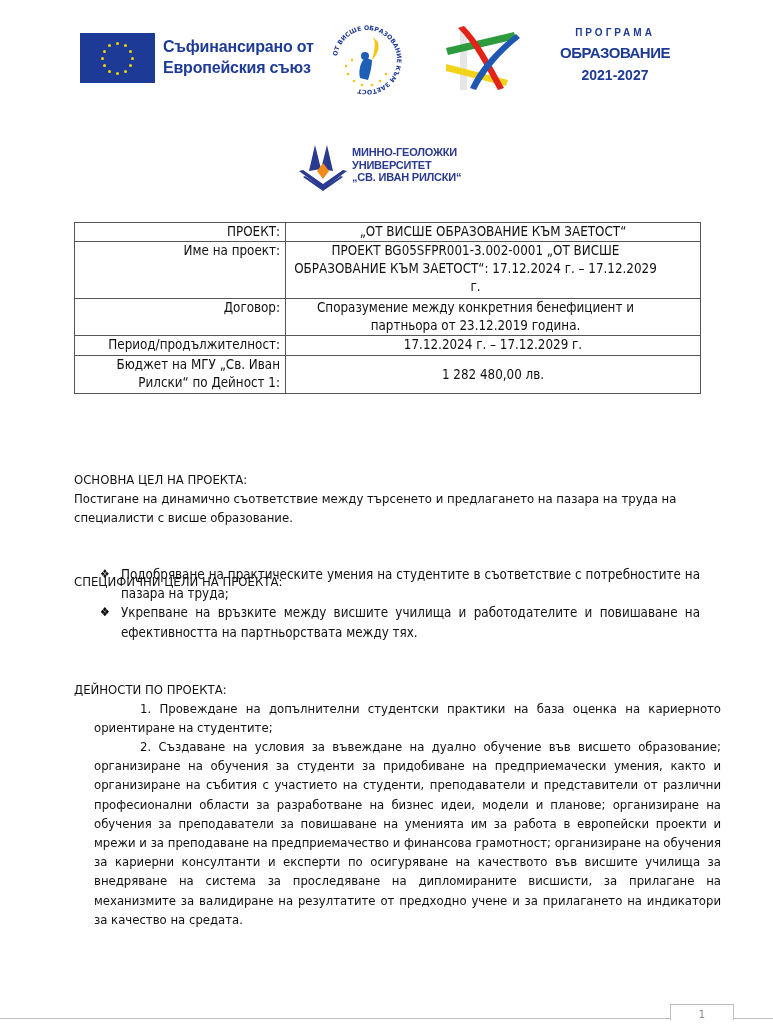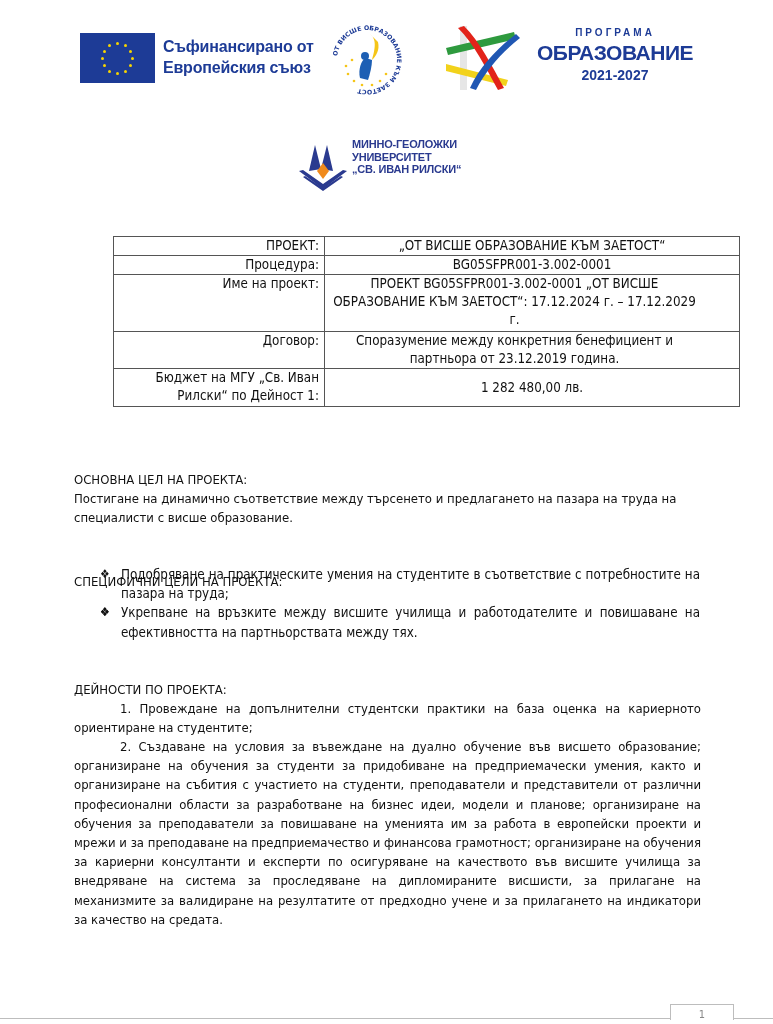--- a/index.html
+++ b/index.html
@@ -11,43 +11,43 @@
   .eu-flag { left: 80px; top: 33px; width: 75px; height: 50px; background: #1d3b96; }
   .eu-flag .star { position: absolute; width: 3px; height: 3px; background: #f7d400; border-radius: 50%; }
   .eu-text { left: 163px; top: 36px; font-family: "Liberation Sans", sans-serif; font-weight: bold;
              font-size: 16px; line-height: 21px; color: #1d3b96; letter-spacing: -0.2px; }
 
   .proj-logo { left: 328px; top: 20px; width: 78px; height: 80px; }
 
   .prog-logo { left: 444px; top: 22px; width: 82px; height: 70px; }
   .prog-text { left: 530px; top: 26px; width: 170px; text-align: center; font-family: "Liberation Sans", sans-serif; color: #1d3b96; }
   .prog-text .t1 { font-size: 10px; letter-spacing: 3px; font-weight: bold; line-height: 14px; }
-  .prog-text .t2 { font-size: 21px; font-weight: bold; line-height: 26px; letter-spacing: -0.5px; }
+  .prog-text .t2 { font-size: 15px; font-weight: bold; line-height: 26px; letter-spacing: -0.5px; }
   .prog-text .t3 { font-size: 14px; font-weight: bold; line-height: 18px; }
 
   
   .uni-logo { left: 297px; top: 143px; width: 52px; height: 50px; }
-  .uni-text { left: 352px; top: 138px; font-family: "Liberation Sans", sans-serif; font-weight: bold;
+  .uni-text { left: 352px; top: 146px; font-family: "Liberation Sans", sans-serif; font-weight: bold;
               font-size: 11px; line-height: 12.5px; color: #2a3a8f; letter-spacing: -0.2px; }
 
   
-  table.info { position: absolute; left: 74px; top: 236px; width: 627px; border-collapse: collapse;
-               font-size: 13.3px; line-height: 18px; margin-left: 39px; }
+  table.info { position: absolute; left: 74px; top: 222px; width: 627px; border-collapse: collapse;
+               font-size: 13.3px; line-height: 18px; }
   table.info td { border: 1px solid #555; padding: 0 5px; vertical-align: top; }
   table.info td.lbl { width: 200px; text-align: right; }
   table.info td.val { text-align: center; }
   table.info td.mid { vertical-align: middle; }
 
   
   .sect { position: absolute; left: 74px; width: 627px; font-size: 13px; line-height: 19.2px; }
   .justify { text-align: justify; }
   .bullets { position: absolute; left: 100px; width: 600px; font-size: 13.3px; line-height: 19.2px; margin: 0; padding: 0; list-style: none; }
   .bullets li { position: relative; padding-left: 21px; text-align: justify; }
   .bullets li .bul { position: absolute; left: 0; top: 0; font-size: 12px; }
-  .indent { text-indent: 46px; }
+  .indent { text-indent: 46px; margin-left: 20px; }
 
   
   .footer-line { left: 0; top: 1018px; width: 773px; height: 1px; background: #bdbdbd; }
   .page-box { left: 670px; top: 1004px; width: 62px; height: 15px; border: 1px solid #bdbdbd; border-bottom: none;
               background: #fff; text-align: center; font-size: 11px; line-height: 20px; color: #888; }
 </style>
 </head>
 <body>
 
 <div class="abs eu-flag">
@@ -122,31 +122,31 @@
   <div>УНИВЕРСИТЕТ</div>
   <div>„СВ. ИВАН РИЛСКИ“</div>
 </div>
 
 <table class="info">
   <tbody>
       <tr style="height:19px">
     <td class="lbl">ПРОЕКТ:</td>
     <td class="val">„ОТ ВИСШЕ ОБРАЗОВАНИЕ КЪМ ЗАЕТОСТ“</td>
   </tr>
-  <tr style="height:18px">
-    <td class="lbl">Процедура:</td>
-    <td class="val">BG05SFPR001-3.002-0001</td>
-  </tr>
   <tr style="height:57px">
     <td class="lbl">Име на проект:</td>
     <td class="val" style="padding-right:40px">ПРОЕКТ BG05SFPR001-3.002-0001 „ОТ ВИСШЕ ОБРАЗОВАНИЕ КЪМ ЗАЕТОСТ“: 17.12.2024 г. – 17.12.2029 г.</td>
   </tr>
   <tr style="height:37px">
     <td class="lbl">Договор:</td>
     <td class="val" style="padding-right:40px">Споразумение между конкретния бенефициент и партньора от 23.12.2019 година.</td>
+  </tr>
+  <tr style="height:20px">
+    <td class="lbl">Период/продължителност:</td>
+    <td class="val">17.12.2024 г. – 17.12.2029 г.</td>
   </tr>
   <tr style="height:38px">
     <td class="lbl" style="padding-left:4px">Бюджет на МГУ „Св. Иван Рилски“ по Дейност 1:</td>
     <td class="val mid">1 282 480,00 лв.</td>
   </tr>
 </tbody>
   </table>
 
 <div class="sect" style="top:470px">ОСНОВНА ЦЕЛ НА ПРОЕКТА:</div>
 <div class="sect" style="top:489px">Постигане на динамично съответствие между търсенето и предлагането на пазара на труда на специалисти с висше образование.</div>

